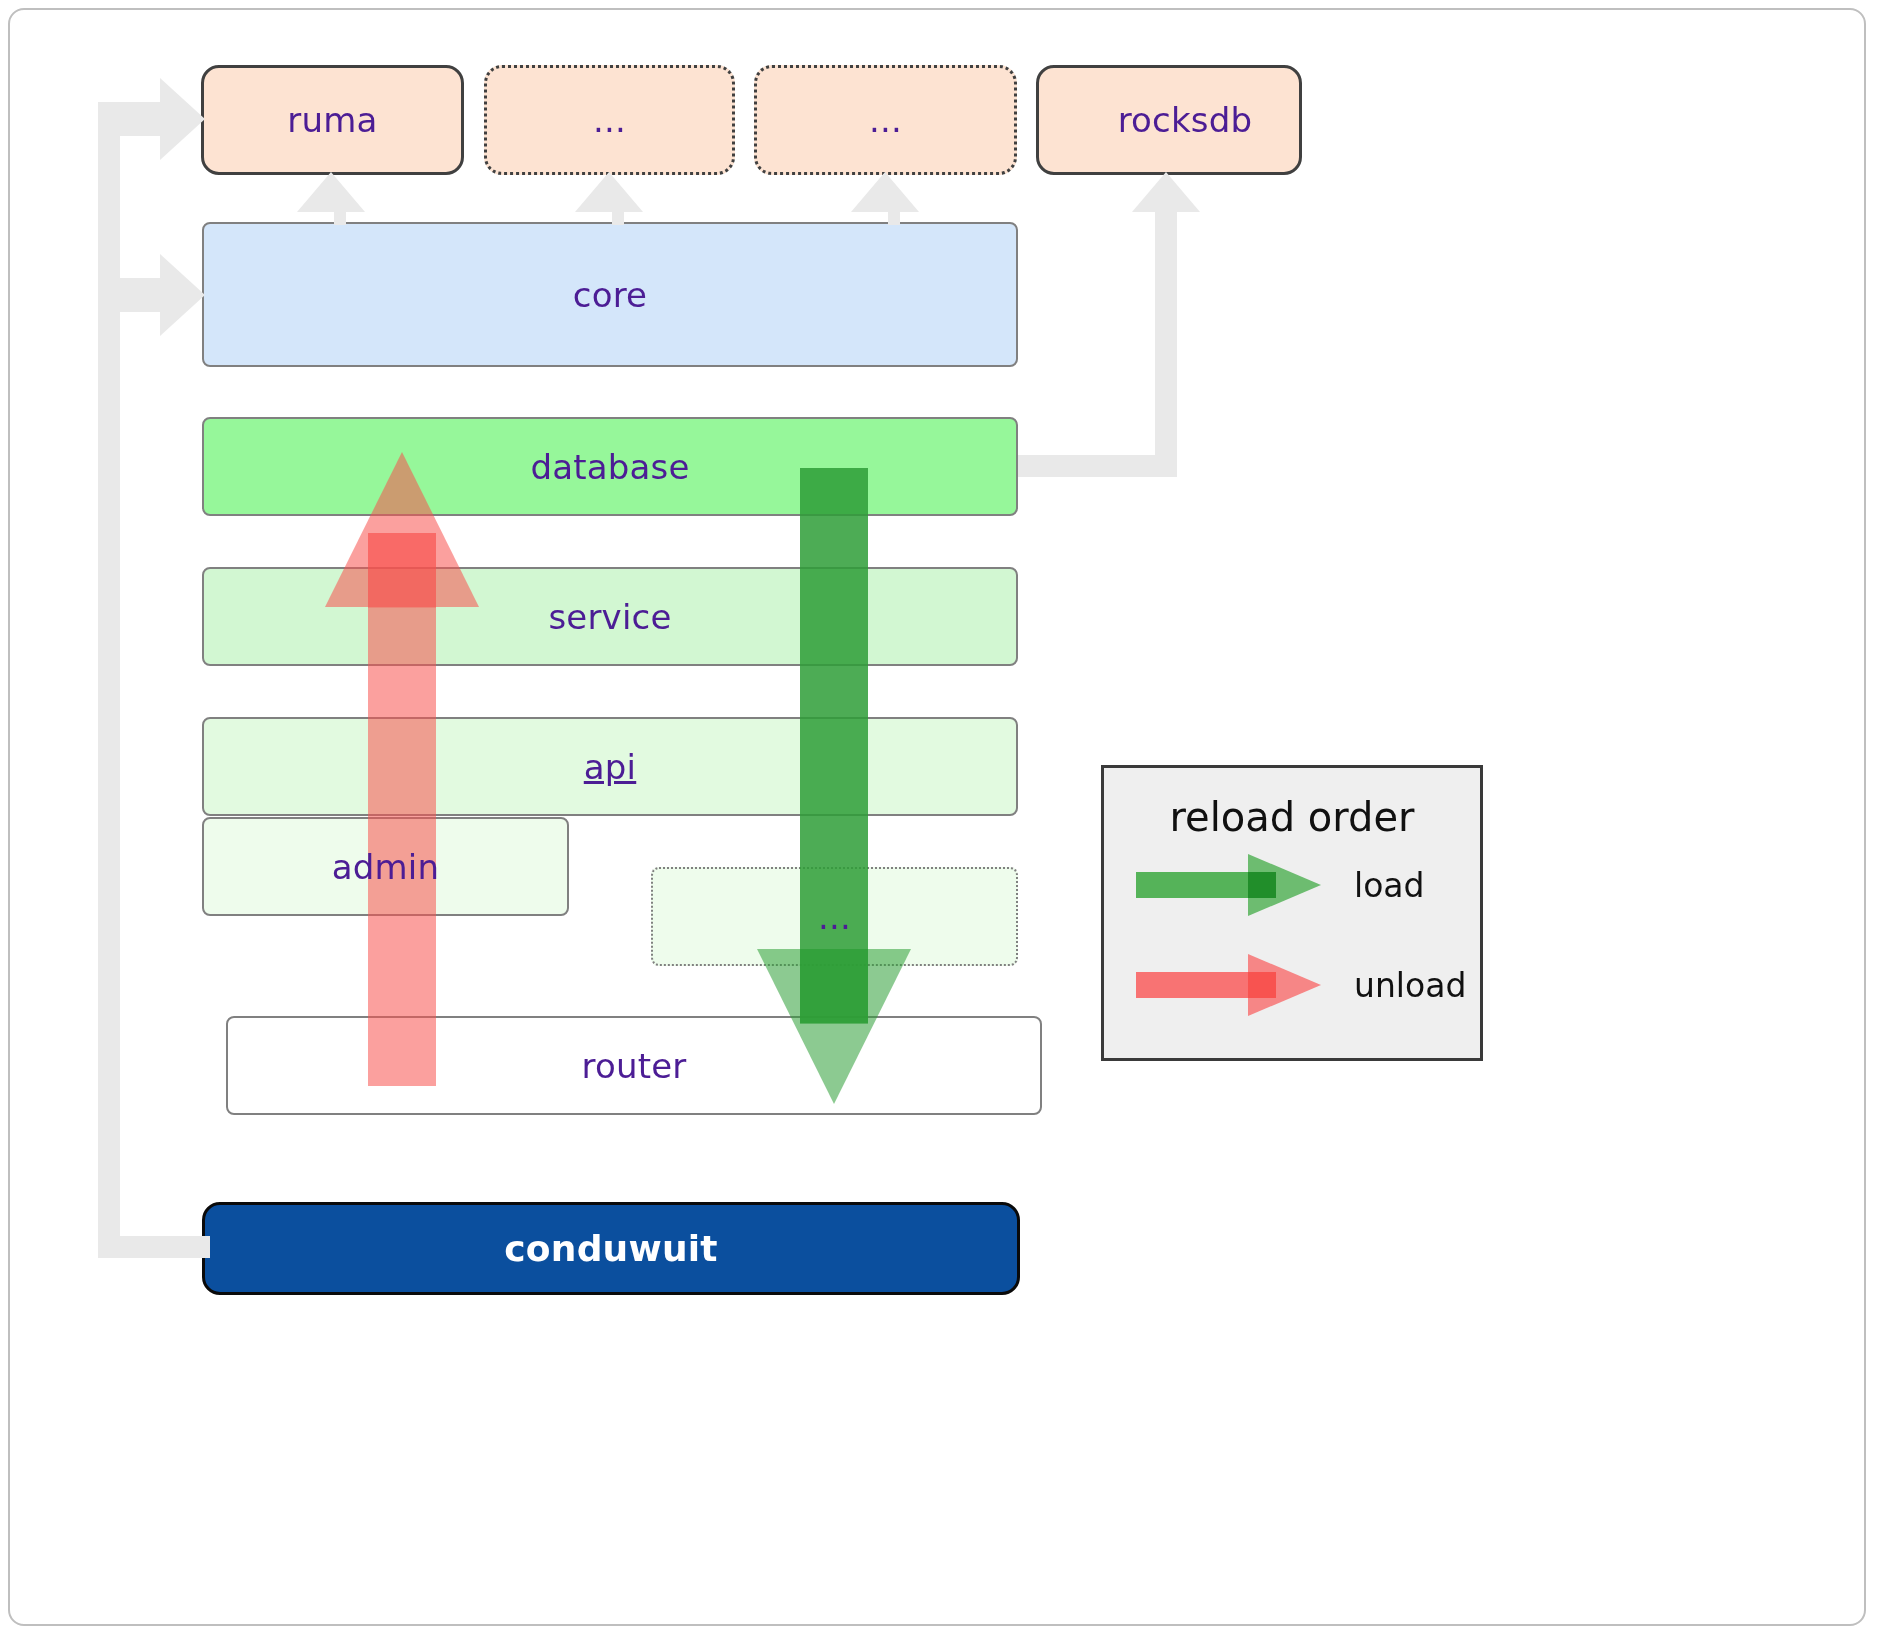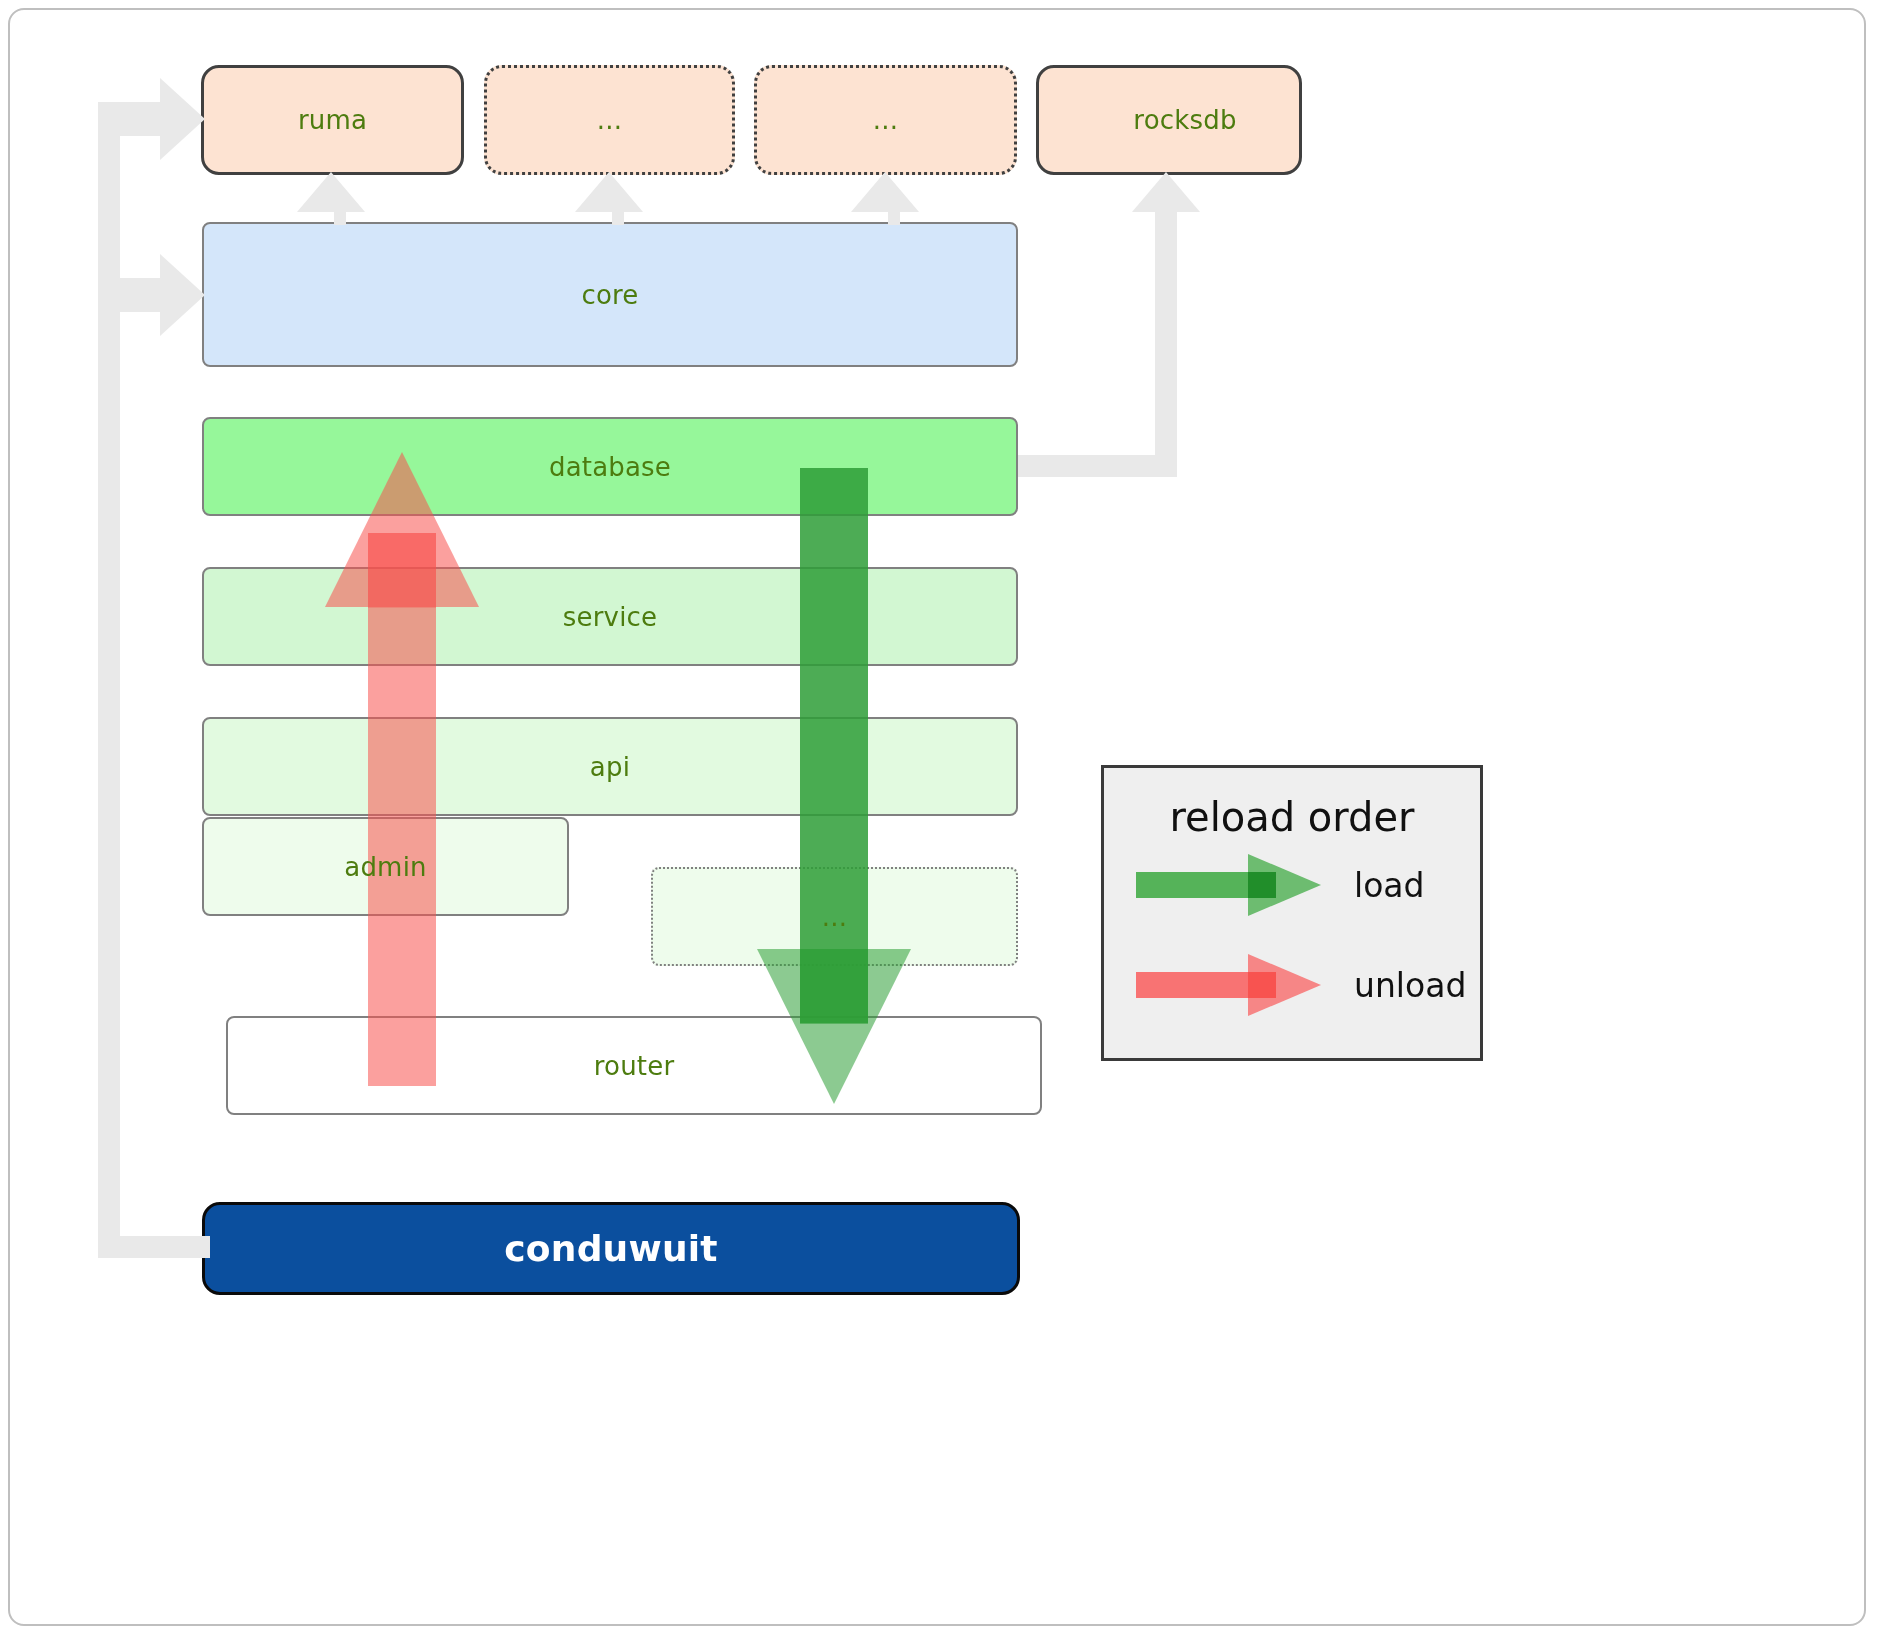--- a/index.html
+++ b/index.html
@@ -9,35 +9,35 @@
     background:#ffffff;overflow:hidden;
   }
   #frame{
     position:absolute;left:8px;top:8px;width:1858px;height:1618px;
     border:2px solid #bfbfbf;border-radius:16px;background:#fff;
     box-sizing:border-box;
   }
   .box{
     position:absolute;box-sizing:border-box;
     display:flex;align-items:center;justify-content:center;
-    font-size:26px;color:#4d7c0f;border-radius:14px;
+    font-size:34px;color:#4c1d95;border-radius:14px;
     letter-spacing:.2px;
   }
   
   .crate{
     background:#fde3d2;border:3px solid #404040;border-radius:18px;
     top:65px;height:110px;
   }
   .crate.dotted{border:3px dotted #404040;background:#fde3d2;}
   
   .lvl{border:2px solid #808080;border-radius:8px;}
   .blue{background:#d4e6fa;}
   .g1{background:#96f79a;}
   .g2{background:#d2f7d2;}
-  .g3{background:#e2fae0;}
+  .g3{background:#e2fae0;text-decoration:underline;}
   .g4{background:#eefcec;}
   .white{background:#ffffff;}
   .dotted-lvl{border:2px dotted #808080;}
   .dark{
     background:#0b4f9e;border:3px solid #0a0a0a;border-radius:18px;
     color:#ffffff;font-weight:bold;font-size:36px;
   }
   .lbl{position:relative;z-index:6;pointer-events:none;}
   svg.layer{position:absolute;left:0;top:0;width:1883px;height:1643px;overflow:visible;}
   #connectors{z-index:2;}

